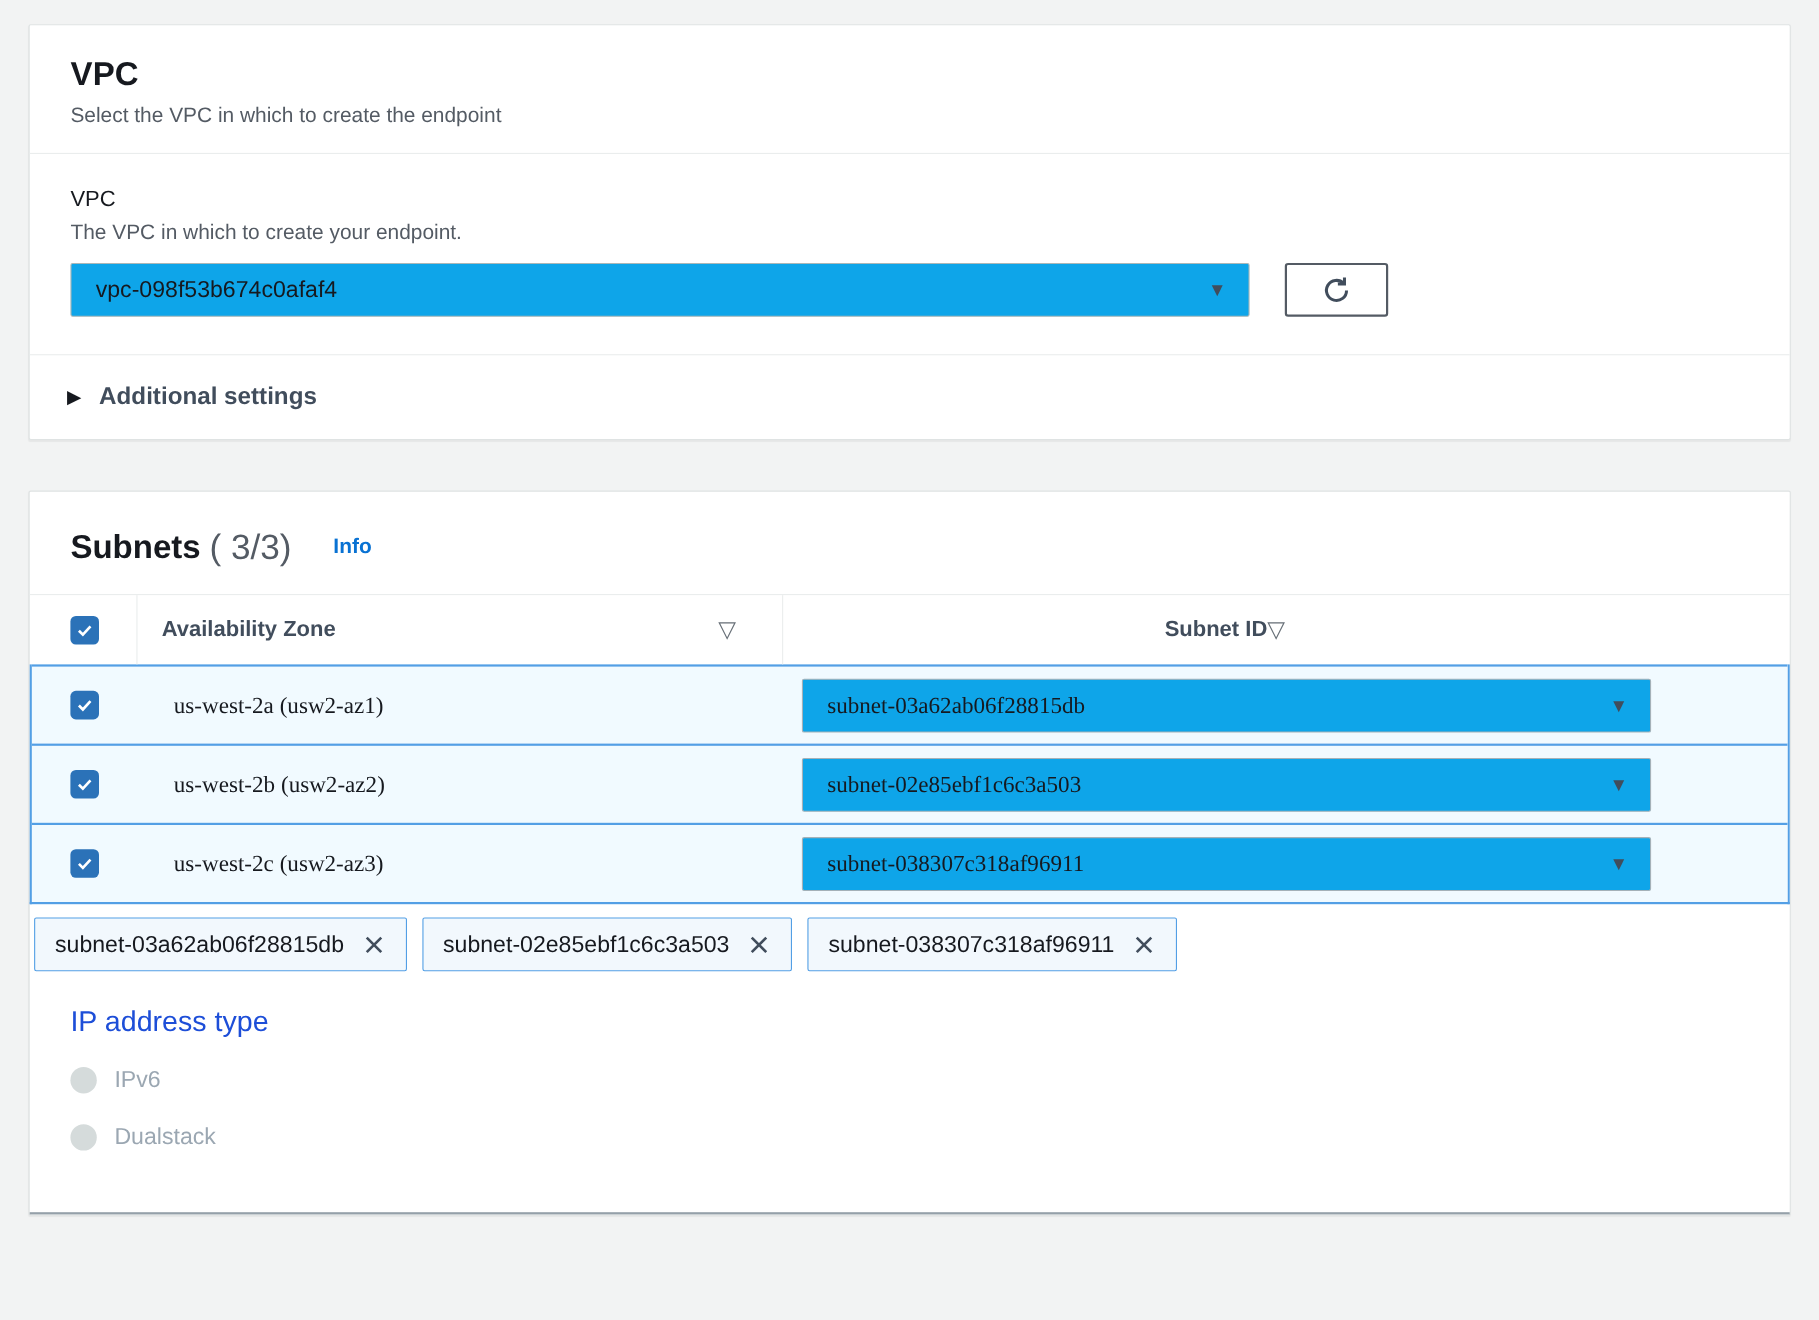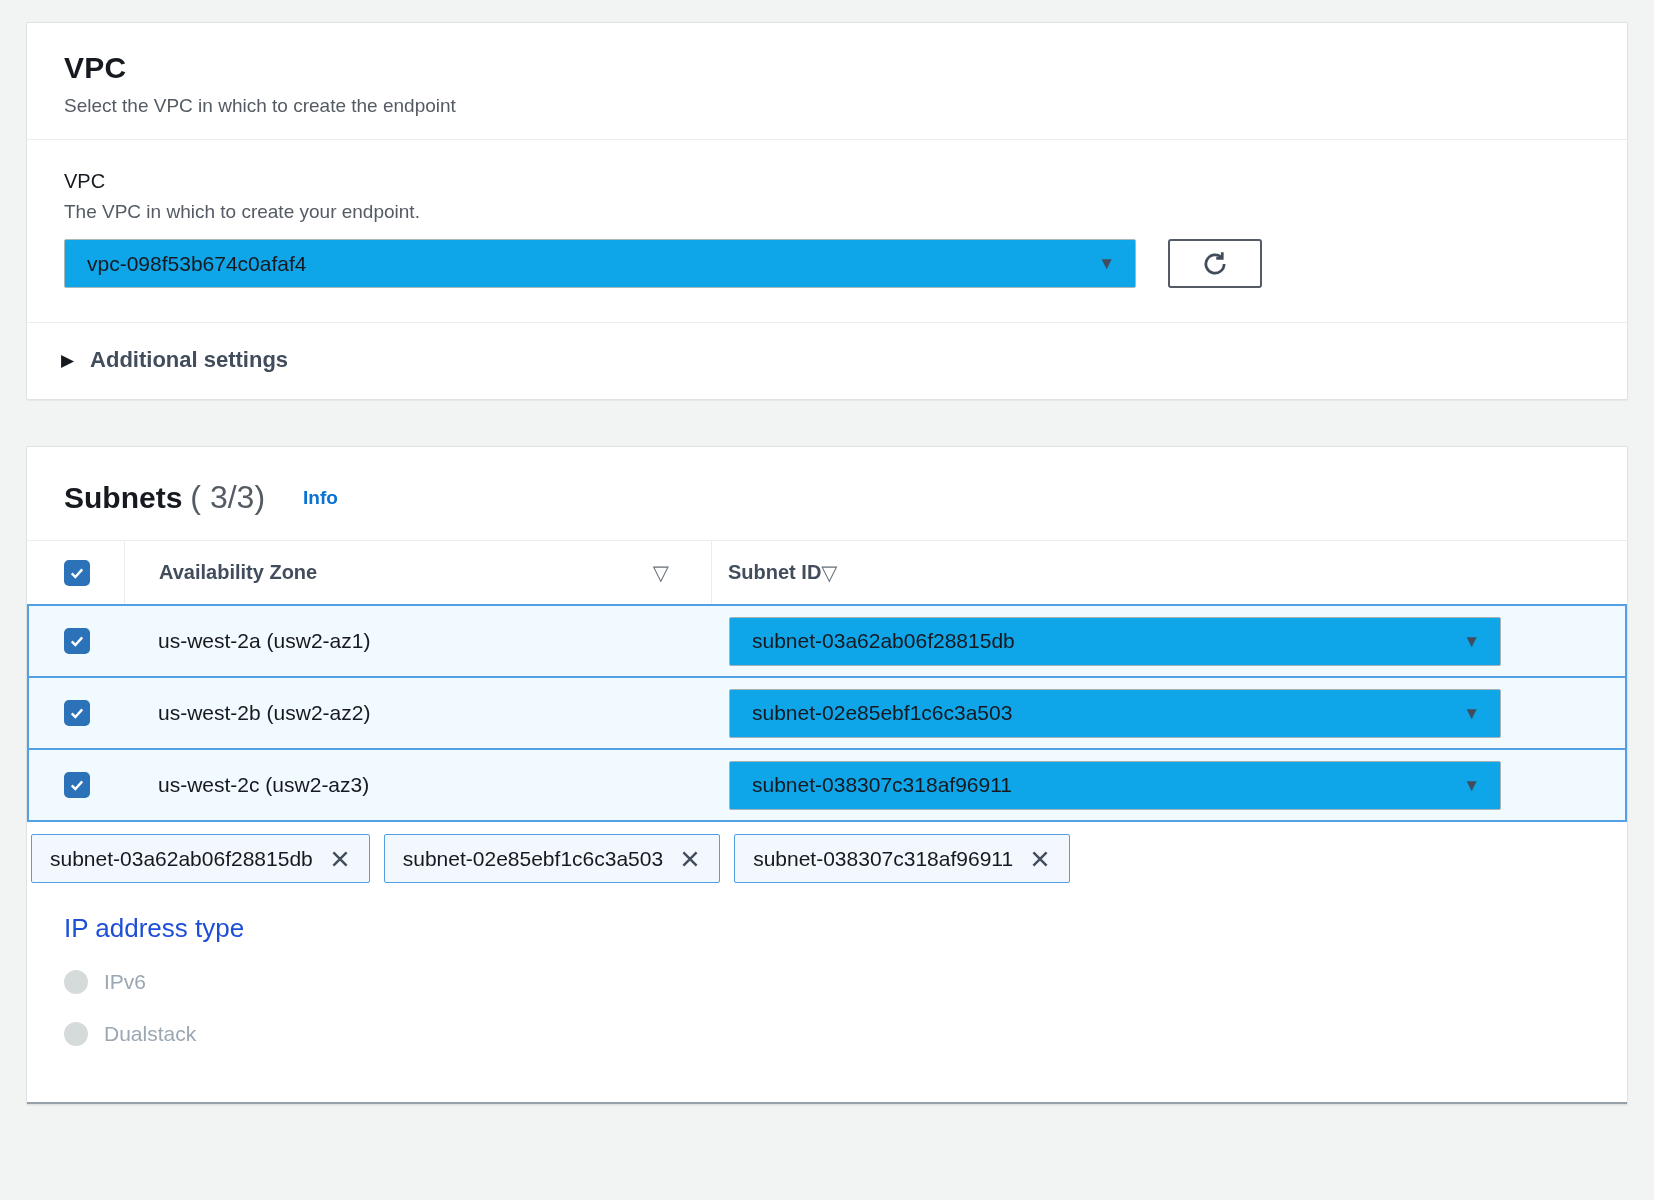--- a/index.html
+++ b/index.html
@@ -62,33 +62,33 @@
   .info-link { margin-left: 38px; font-size: 19px; font-weight: 700; color: #0972d3; text-decoration: none; cursor: pointer; }
 
   .table-header {
     display: grid; grid-template-columns: 97px 587px 1fr;
     align-items: center; height: 64px;
     border-top: 1px solid #eaeded;
   }
   .th-cell { display: flex; align-items: center; height: 100%; font-size: 20px; font-weight: 700; color: #414d5c; }
   .th-cell.with-sep { border-left: 1px solid #eaeded; }
   .th-checkbox-cell { justify-content: flex-start; padding-left: 37px; }
-  .th-az { padding-left: 34px; justify-content: space-between; padding-right: 42px; }
-  .th-subnet { padding-left: 16px; justify-content: flex-start; padding-right: 128px; }
+  .th-az { padding-left: 22px; justify-content: space-between; padding-right: 42px; }
+  .th-subnet { padding-left: 16px; justify-content: center; padding-right: 128px; }
   .sort-icon { font-size: 21px; color: #687078; font-weight: 400; }
 
   .checkbox {
     width: 26px; height: 26px;
     background: #2b72b8;
     border-radius: 5px;
     display: inline-flex; align-items: center; justify-content: center;
     cursor: pointer;
   }
 
-  .rows { border-left: 2px solid #539fe5; border-right: 2px solid #539fe5; border-bottom: 2px solid #539fe5; }
+  .rows { border-left: 2px solid #539fe5; border-right: 2px solid #539fe5; border-bottom: 2px solid #539fe5; font-family: Liberation Serif, serif; }
   .row {
     display: grid; grid-template-columns: 95px 587px 1fr;
     align-items: center; height: 72px;
     background: #f1faff;
     border-top: 2px solid #539fe5;
   }
   .row-checkbox-cell { padding-left: 35px; display: flex; align-items: center; }
   .row-az { padding-left: 34px; font-size: 21px; color: #16191f; }
   .row-select-cell { padding-left: 18px; }
   .row .select { width: 772px; height: 49px; border-color: #a4b1b8; }

